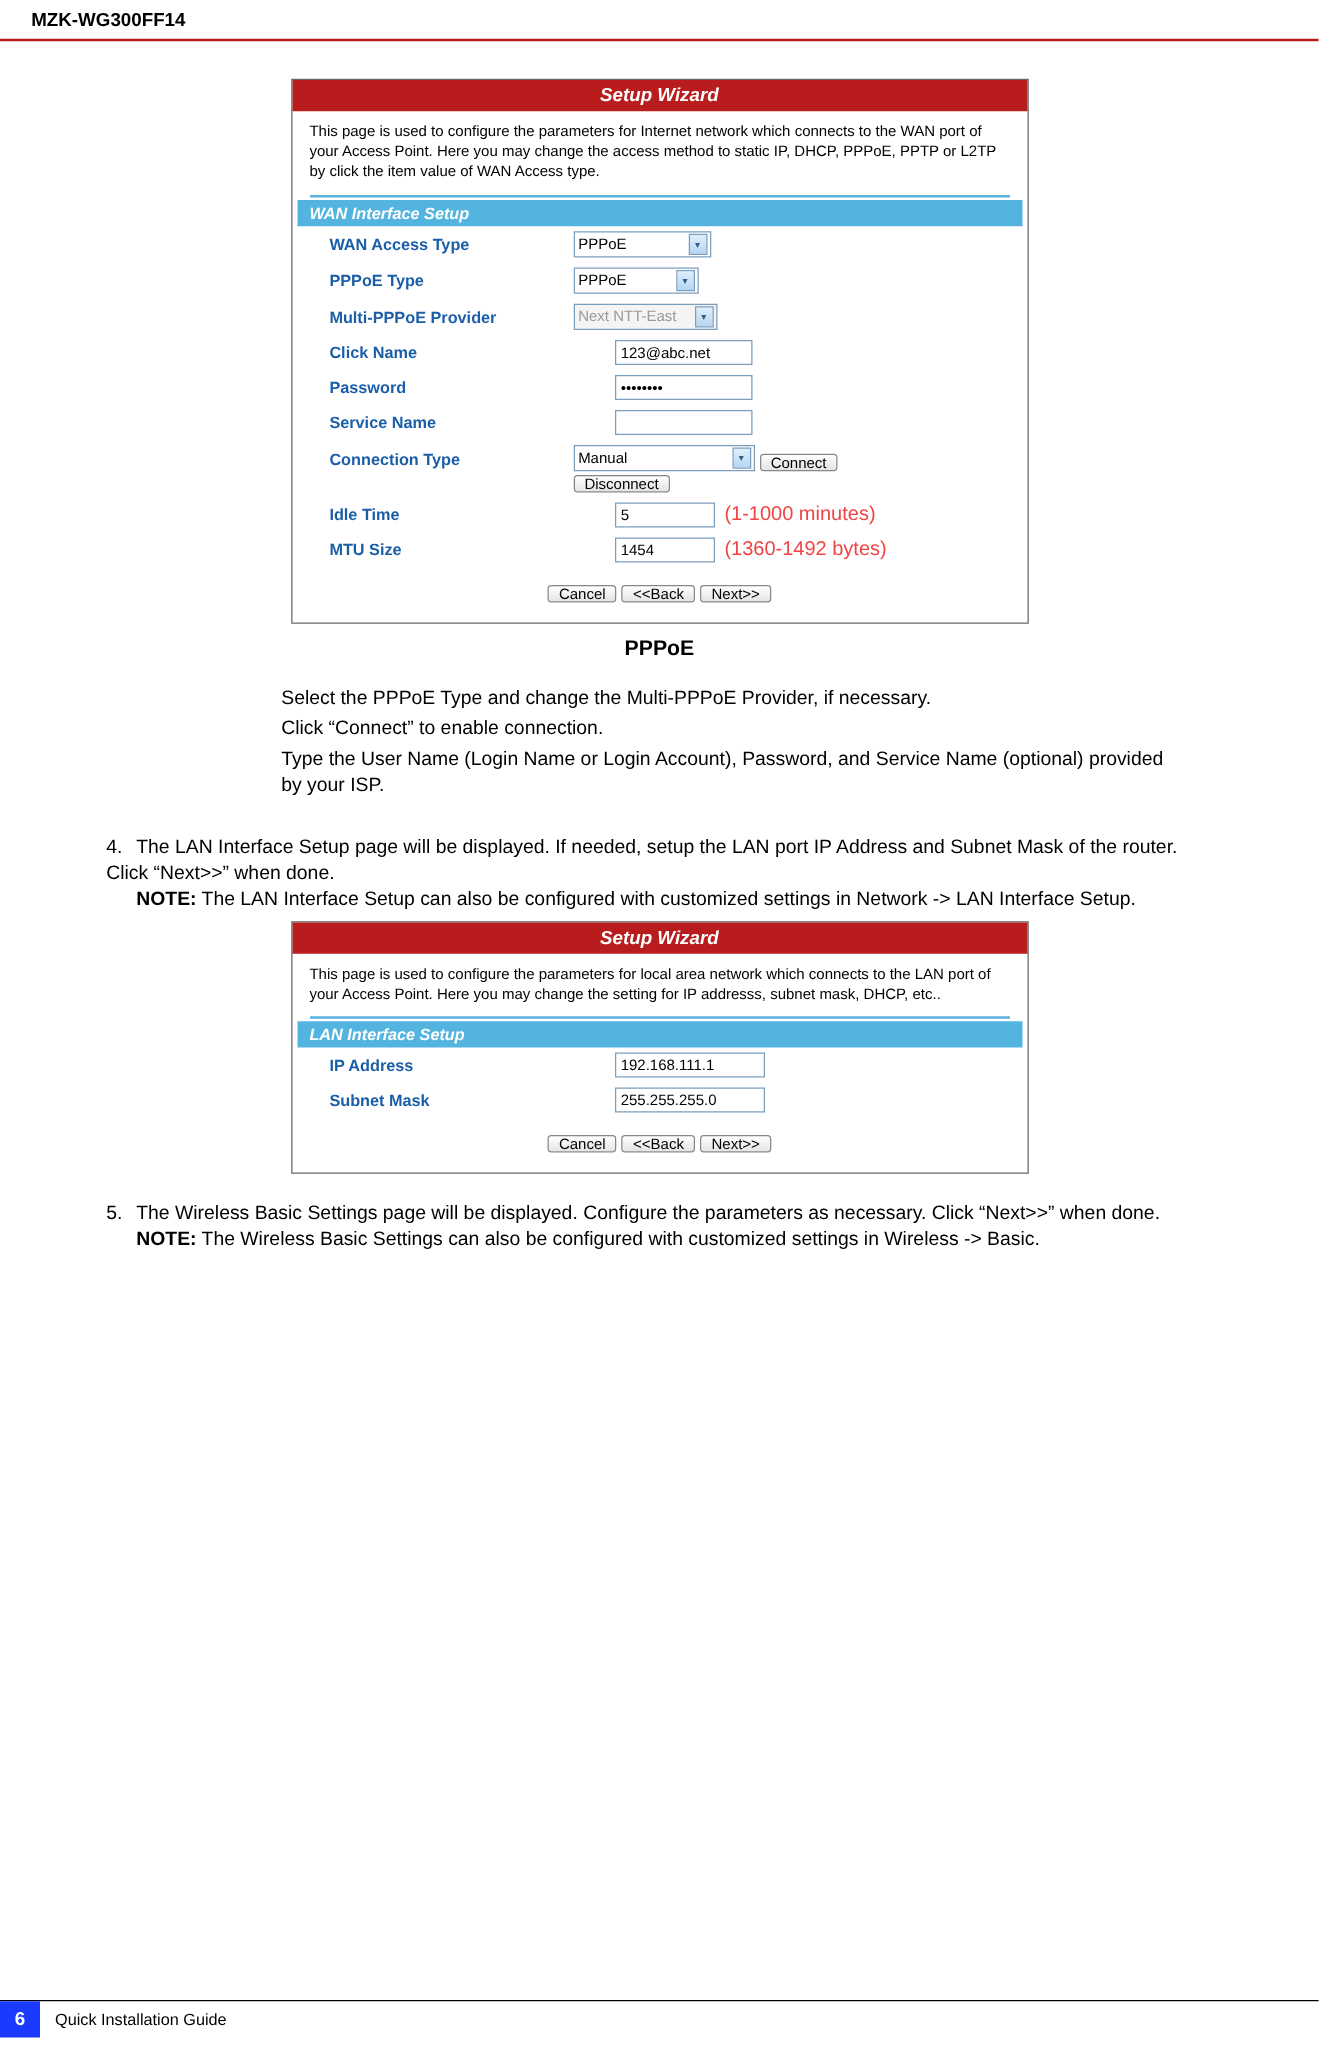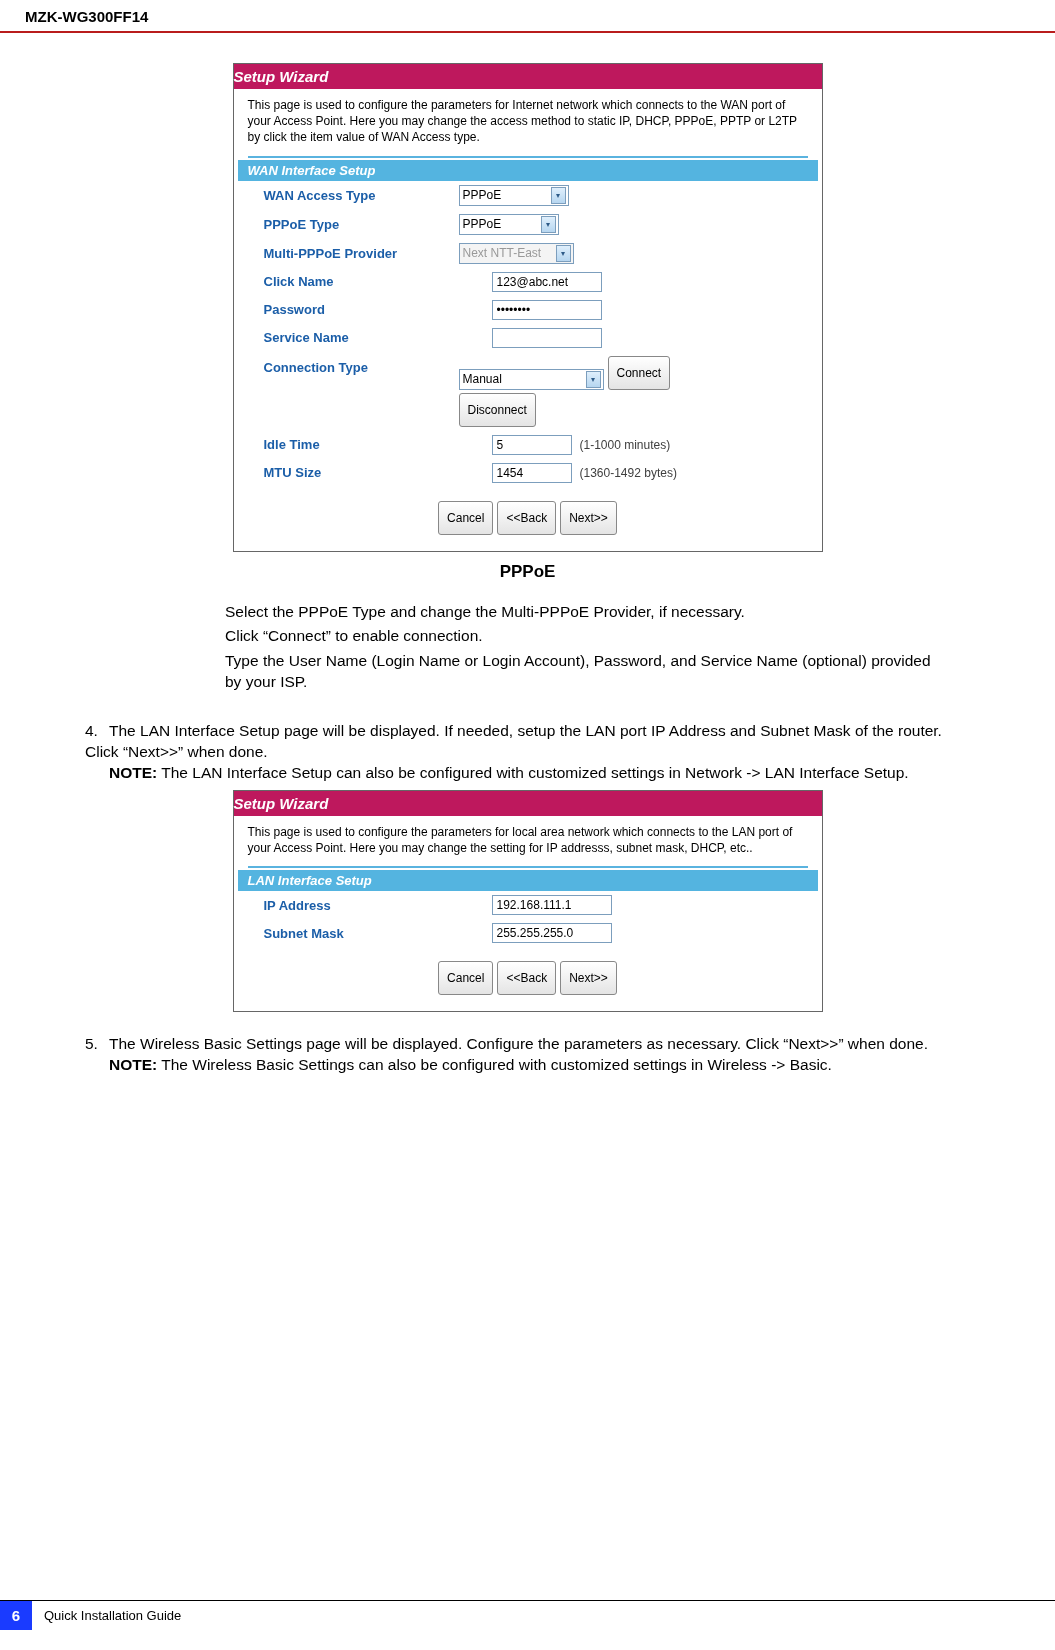--- a/index.html
+++ b/index.html
@@ -19,25 +19,26 @@
   .content {
     padding: 30px 50px 0 50px;
   }
   .screenshot-box {
     width: 590px;
     margin: 0 auto 10px auto;
     border: 1px solid #666;
     background: #fff;
   }
   .wizard-title {
-    background: #be185d;
+    background: #b91c1c;
     color: #fff;
     font-weight: bold;
     font-style: italic;
     font-size: 15px;
+    text-align: center;
     padding: 4px 0;
     font-family: Arial, sans-serif;
   }
   .wizard-desc {
     font-family: Arial, sans-serif;
     font-size: 12px;
     color: #000;
     padding: 8px 14px 10px 14px;
     line-height: 1.35;
   }
@@ -93,21 +94,21 @@
     font-size: 12px;
     height: 20px;
     border: 1px solid #7c9ebd;
     padding: 1px 4px;
     background: #fff;
     margin-left: 33px;
   }
   .ss-btn {
     font-family: Arial, sans-serif;
     font-size: 12px;
-    height: 34px;
+    height: 14px;
     border: 1px solid #888;
     background: linear-gradient(#fff,#e4e4e4);
     border-radius: 3px;
     padding: 0 8px;
     display: inline-flex; align-items: center;
   }
   .wizard-footer {
     text-align: center;
     padding: 14px 0 16px 0;
     display: flex; justify-content: center; gap: 4px;
@@ -152,21 +153,21 @@
     display: flex;
     align-items: center;
     justify-content: center;
   }
   .footer .label {
     font-size: 13px;
     display: flex;
     align-items: center;
     padding-left: 12px;
   }
-  .note-hint { font-size: 12px; color: #404040; margin-left: 4px; }
+  .note-hint { font-size: 16px; color: #ef4444; margin-left: 4px; }
 </style>
 </head>
 <body>
 
 <div class="header">
   <span>MZK-WG300FF14</span>
 </div>
 
 <div class="content">
 

